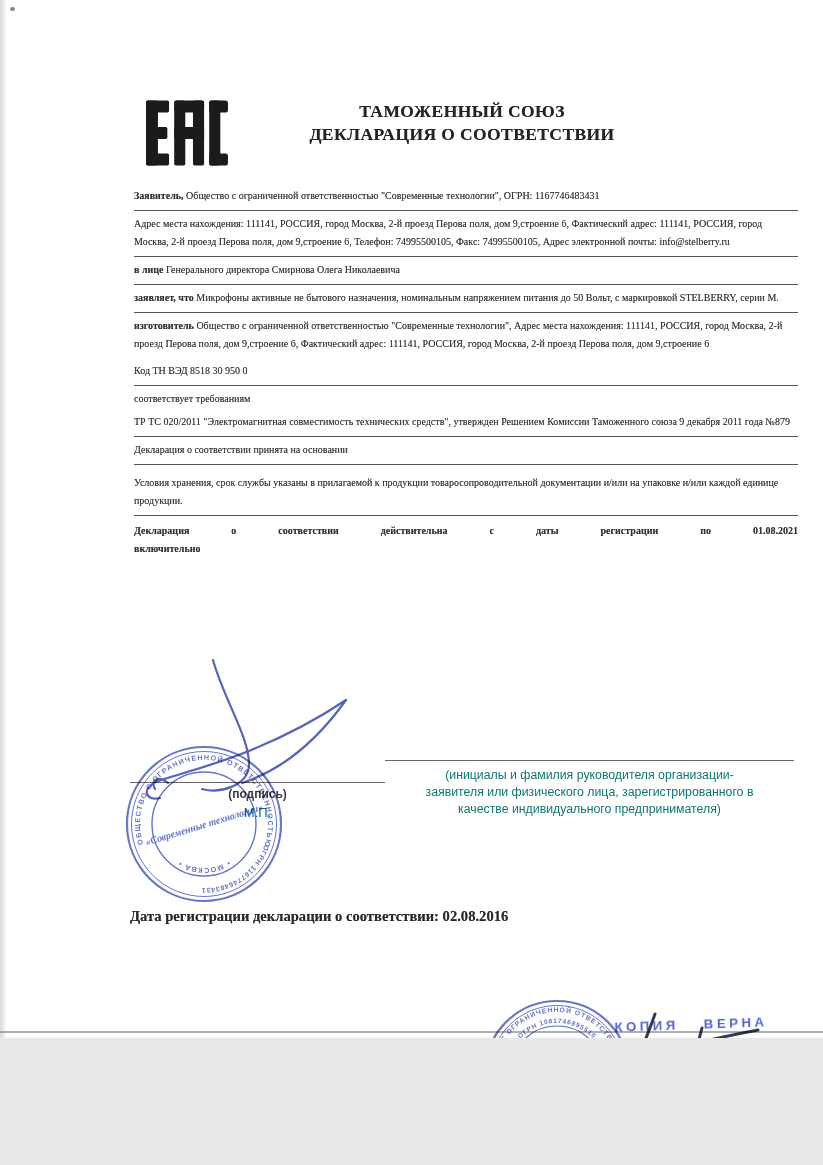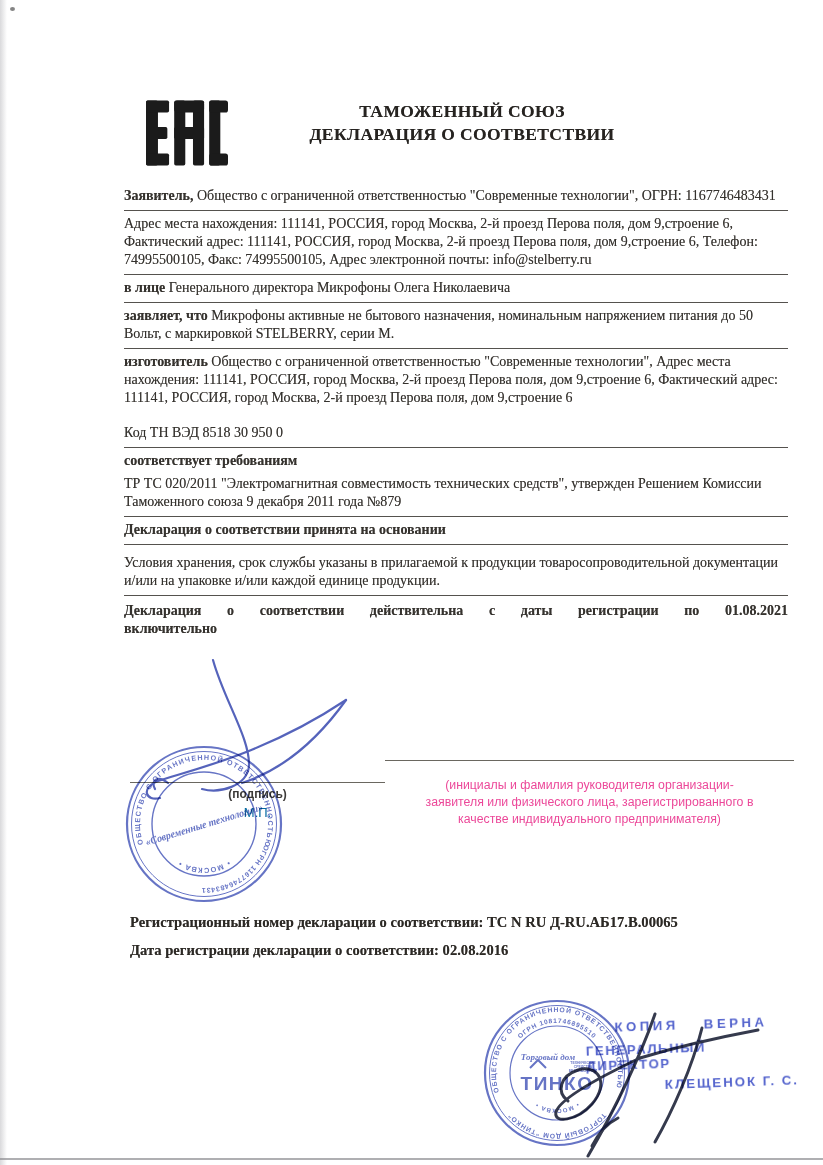--- a/index.html
+++ b/index.html
@@ -1,56 +1,56 @@
 <!DOCTYPE html>
 <html lang="ru" style="--stamp-blue: #5161bd; --copy-blue: #4657c9; --ink-blue: #4353b4; --ink-dark: #2b3044; --text: #35322e; --line: #55524e;"><head>
 <meta charset="utf-8">
 <style>
   :root{
     --stamp-blue:#5161bd; --copy-blue:#4657c9; --ink-blue:#4353b4;
     --ink-dark:#2b3044; --text:#35322e; --line:#55524e;
   }
   *{box-sizing:border-box; margin:0; padding:0;}
   body{background:#e8e8e8; font-family:"Liberation Serif","DejaVu Serif",serif;}
-  .page{position:relative; width:823px; height:1165px; background:#ffffff; color:var(--text); overflow:hidden;}
+  .page{position:relative; width:823px; height:1038px; background:#ffffff; color:var(--text); overflow:hidden;}
   
   .edge-left{position:absolute; left:0; top:0; width:7px; height:100%;
     background:linear-gradient(to right, rgba(120,120,128,.28), rgba(255,255,255,0));}
   .edge-bottom{position:absolute; left:0; bottom:5px; width:100%; height:2px; background:#8d8d92; opacity:.7;}
   .scan-dot{position:absolute; left:10px; top:7px; width:5px; height:4px; border-radius:50%; background:#6f6f6f; opacity:.85;}
 
   
   .eac{position:absolute; left:146px; top:100px; width:82px; height:66px;}
   .sr{position:absolute; width:1px; height:1px; overflow:hidden; clip:rect(0 0 0 0); white-space:nowrap;}
   .title{position:absolute; left:130px; top:100px; width:664px; text-align:center;
     font-weight:700; font-size:17.5px; line-height:23px; letter-spacing:.4px; color:#262320;
     text-shadow:0 0 .5px rgba(40,40,40,.6);}
 
   
-  .doc{position:absolute; left:124px; top:183px; width:664px; font-size:14px; line-height:18px;
+  .doc{position:absolute; left:134px; top:183px; width:664px; font-size:10px; line-height:18px;
     text-shadow:0 0 .4px rgba(60,56,52,.55);}
   .sec{padding:4px 0 5px;}
   .sec.b{border-bottom:1px solid var(--line);}
   .sec b{font-weight:700;}
-  .hdr{font-weight:700;}
-  .mt5{margin-top:5px;} .mt9{margin-top:9px;} .mt3{margin-top:17px;}
+  .hdr{font-weight:400;}
+  .mt5{margin-top:5px;} .mt9{margin-top:9px;} .mt3{margin-top:9px;}
   .validity{font-weight:700; padding-top:6px;}
   .validity .l1{display:block; text-align:justify; text-align-last:justify;}
 
   
   .sig-area{position:absolute; left:130px; top:760px; width:664px; display:flex; font-size:14.6px;}
   .sig-left{width:255px; text-align:center; font-family:"Liberation Sans",sans-serif;}
   .sig-left .spacer{height:22px;}
   .sig-rule{border-top:1px solid #6a6760; height:0;}
   .sign-label{font-size:12px; color:#3c3a38; margin-top:4px;font-weight:bold;}
   .seal-label{font-size:13px; color:#0369a1; margin-top:4px;}
   .sig-right{flex:1;}
   .sig-name{text-align:center; font-size:14.8px; color:#2f2c28; height:22px;}
   .sig-caption{font-family:"Liberation Sans",sans-serif; font-size:12.3px; line-height:17px;
-    color:#ec4899; text-align:center; max-width:340px; margin:16px auto 0;}
+    color:#0f766e; text-align:center; max-width:340px; margin:6px auto 0;}
 
   
   .reg{position:absolute; left:130px; top:897px; width:664px; font-weight:700; font-size:14.6px;
     color:#2c2925; text-shadow:0 0 .4px rgba(50,46,42,.55);}
   .reg .row2{margin-top:17px;}
   .reg .row3{margin-top:11px;}
 
   
   .stamp{position:absolute; mix-blend-mode:multiply; opacity:.88; filter:blur(.25px);}
   .stamp-stroke{fill:none; stroke:var(--stamp-blue);}
@@ -97,21 +97,21 @@
   </div>
 
   <div class="doc">
     <div class="sec b">
       <p><b>Заявитель,</b> <span>Общество с ограниченной ответственностью "Современные технологии", ОГРН: 1167746483431</span></p>
     </div>
     <div class="sec b">
       <p>Адрес места нахождения: 111141, РОССИЯ, город Москва, 2-й проезд Перова поля, дом 9,строение 6, Фактический адрес: 111141, РОССИЯ, город Москва, 2-й проезд Перова поля, дом 9,строение 6, Телефон: 74995500105, Факс: 74995500105, Адрес электронной почты: info@stelberry.ru</p>
     </div>
     <div class="sec b">
-      <p><b>в лице</b> <span>Генерального директора Микрофоны Олега Николаевича</span></p>
+      <p><b>в лице</b> <span>Генерального директора Смирнова Олега Николаевича</span></p>
     </div>
     <div class="sec b">
       <p><b>заявляет, что</b> <span>Микрофоны активные  не бытового назначения, номинальным напряжением питания  до 50 Вольт, с маркировкой STELBERRY, серии М.</span></p>
     </div>
     <div class="sec b">
       <p><b>изготовитель</b> <span>Общество с ограниченной ответственностью "Современные технологии", Адрес места нахождения: 111141, РОССИЯ, город Москва, 2-й проезд Перова поля, дом 9,строение 6, Фактический адрес: 111141, РОССИЯ, город Москва, 2-й проезд Перова поля, дом 9,строение 6</span></p>
       <p class="mt3">Код ТН ВЭД 8518 30 950 0</p>
     </div>
     <div class="sec b">
       <p class="hdr">соответствует требованиям</p>
@@ -136,21 +136,20 @@
       <div class="sign-label">(подпись)</div>
       <div class="seal-label">М.П.</div>
     </div>
     <div class="sig-right">
       <div class="sig-rule"></div>
       <div class="sig-caption">(инициалы и фамилия руководителя организации-заявителя или физического лица, зарегистрированного в качестве индивидуального предпринимателя)</div>
     </div>
   </div>
 
   <div class="reg">
-    <p class="row2"><span>Регистрационный номер декларации о соответствии:</span> <span>ТС N RU Д-RU.АБ17.В.00065</span></p>
     <p class="row3"><span>Дата регистрации декларации о соответствии:</span> <span>02.08.2016</span></p>
   </div>
 
   <svg class="stamp" style="left:124px; top:744px;" width="160" height="160" viewBox="0 0 160 160">
     <defs>
       <path id="arcCA" d="M 19.9,101.9 A 64 64 0 1 1 140.1,101.9"></path>
       <path id="arcCB" d="M 141.8,96.6 A 64 64 0 0 1 74.4,143.8"></path>
       <path id="arcCC" d="M 116,105.2 A 44 44 0 0 1 44,105.2"></path>
     </defs>
     <circle class="stamp-stroke" cx="80" cy="80" r="77" stroke-width="2.2"></circle>

